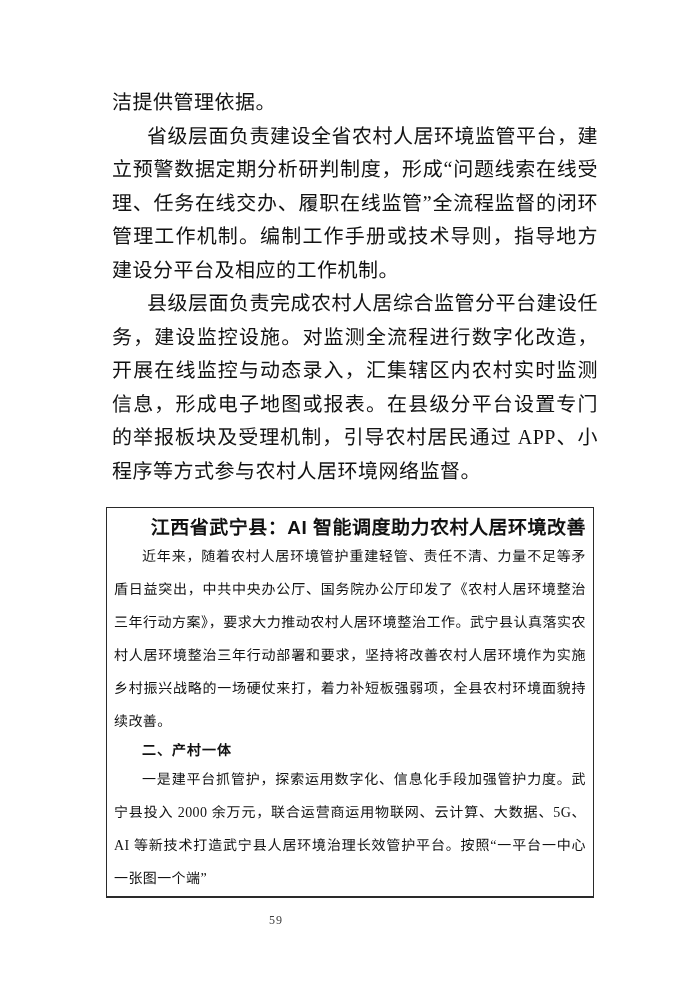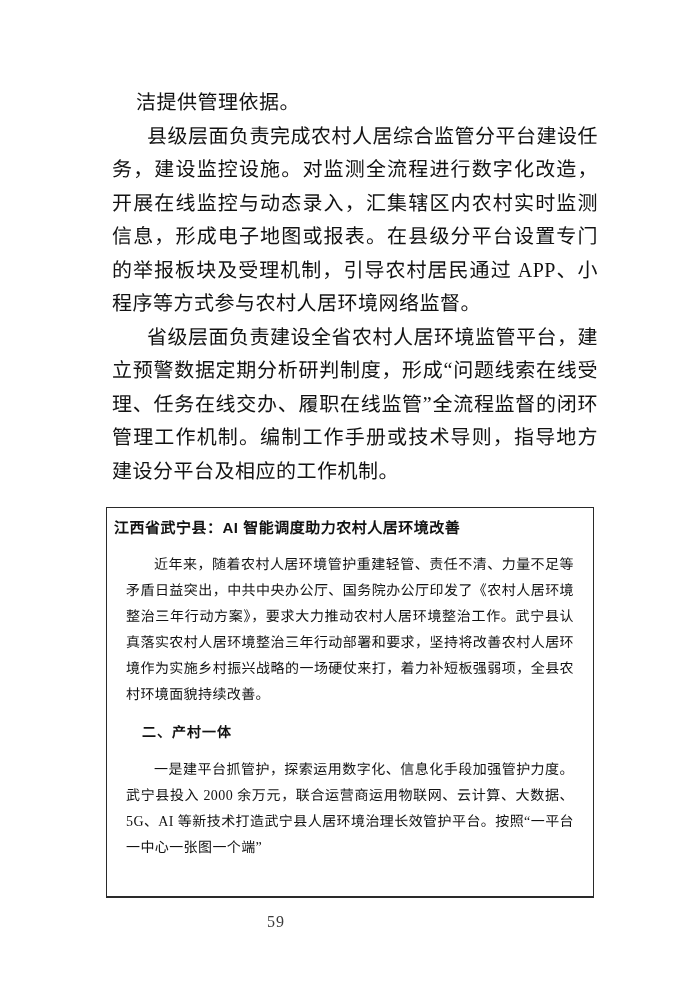--- a/index.html
+++ b/index.html
@@ -27,81 +27,80 @@
     text-align: justify;
     text-justify: inter-character;
     letter-spacing: 0.5px;
   }
   .main-text p {
     margin: 0;
     text-indent: 35px;
   }
   .main-text p.no-indent {
     text-indent: 0;
-    margin-left: 24px;
   }
   
   .case-box {
     position: absolute;
     left: 106px;
     top: 507px;
     width: 488px;
     height: 391px;
     box-sizing: border-box;
     border: 1px solid #2a2a2a;
     border-bottom-width: 2px;
     padding: 7px 7px 0 7px;
     overflow: hidden;
   }
   .box-title {
     font-family: "Liberation Sans", "DejaVu Sans", sans-serif;
     font-weight: bold;
-    font-size: 15px;
+    font-size: 19px;
     line-height: 25px;
-    text-align: left;
+    text-align: right;
     letter-spacing: 0.5px;
   }
   .box-heading {
     font-family: "Liberation Sans", "DejaVu Sans", sans-serif;
     font-weight: bold;
     font-size: 14px;
     line-height: 25px;
     text-indent: 28px;
     letter-spacing: 1px;
   }
   .box-p {
-    margin: 12px;
+    margin: 0;
     font-size: 14px;
-    line-height: 26px;
+    line-height: 33px;
     text-align: justify;
     text-justify: inter-character;
     text-indent: 28px;
     letter-spacing: 0.4px;
   }
   
   .page-footer {
     position: absolute;
     left: 0;
     top: 913px;
     width: 552px;
     text-align: center;
-    font-size: 16px;
+    font-size: 12px;
     color: #3c3c3c;
     letter-spacing: 1px;
   }
 </style>
 </head>
 <body>
 
 <div class="page">
 
   <div class="main-text">
     <p class="no-indent">洁提供管理依据。</p>
+    <p>省级层面负责建设全省农村人居环境监管平台，建立预警数据定期分析研判制度，形成“问题线索在线受理、任务在线交办、履职在线监管”全流程监督的闭环管理工作机制。编制工作手册或技术导则，指导地方建设分平台及相应的工作机制。</p>
     <p>县级层面负责完成农村人居综合监管分平台建设任务，建设监控设施。对监测全流程进行数字化改造，开展在线监控与动态录入，汇集辖区内农村实时监测信息，形成电子地图或报表。在县级分平台设置专门的举报板块及受理机制，引导农村居民通过 APP、小程序等方式参与农村人居环境网络监督。</p>
-    <p>省级层面负责建设全省农村人居环境监管平台，建立预警数据定期分析研判制度，形成“问题线索在线受理、任务在线交办、履职在线监管”全流程监督的闭环管理工作机制。编制工作手册或技术导则，指导地方建设分平台及相应的工作机制。</p>
   </div>
 
   <div class="case-box">
     <div class="box-title">江西省武宁县：AI 智能调度助力农村人居环境改善</div>
 
     <p class="box-p">近年来，随着农村人居环境管护重建轻管、责任不清、力量不足等矛盾日益突出，中共中央办公厅、国务院办公厅印发了《农村人居环境整治三年行动方案》，要求大力推动农村人居环境整治工作。武宁县认真落实农村人居环境整治三年行动部署和要求，坚持将改善农村人居环境作为实施乡村振兴战略的一场硬仗来打，着力补短板强弱项，全县农村环境面貌持续改善。</p>
 
     <div class="box-heading">二、产村一体</div>
     <p class="box-p">一是建平台抓管护，探索运用数字化、信息化手段加强管护力度。武宁县投入 2000 余万元，联合运营商运用物联网、云计算、大数据、5G、AI 等新技术打造武宁县人居环境治理长效管护平台。按照“一平台一中心一张图一个端”</p>
   </div>

